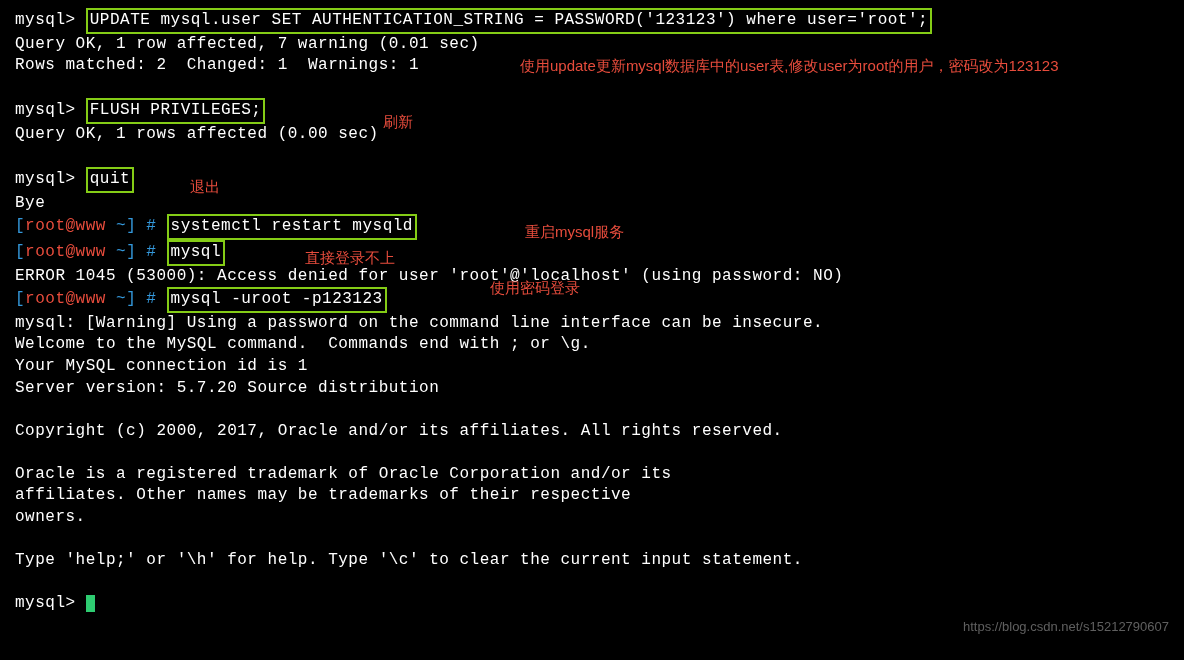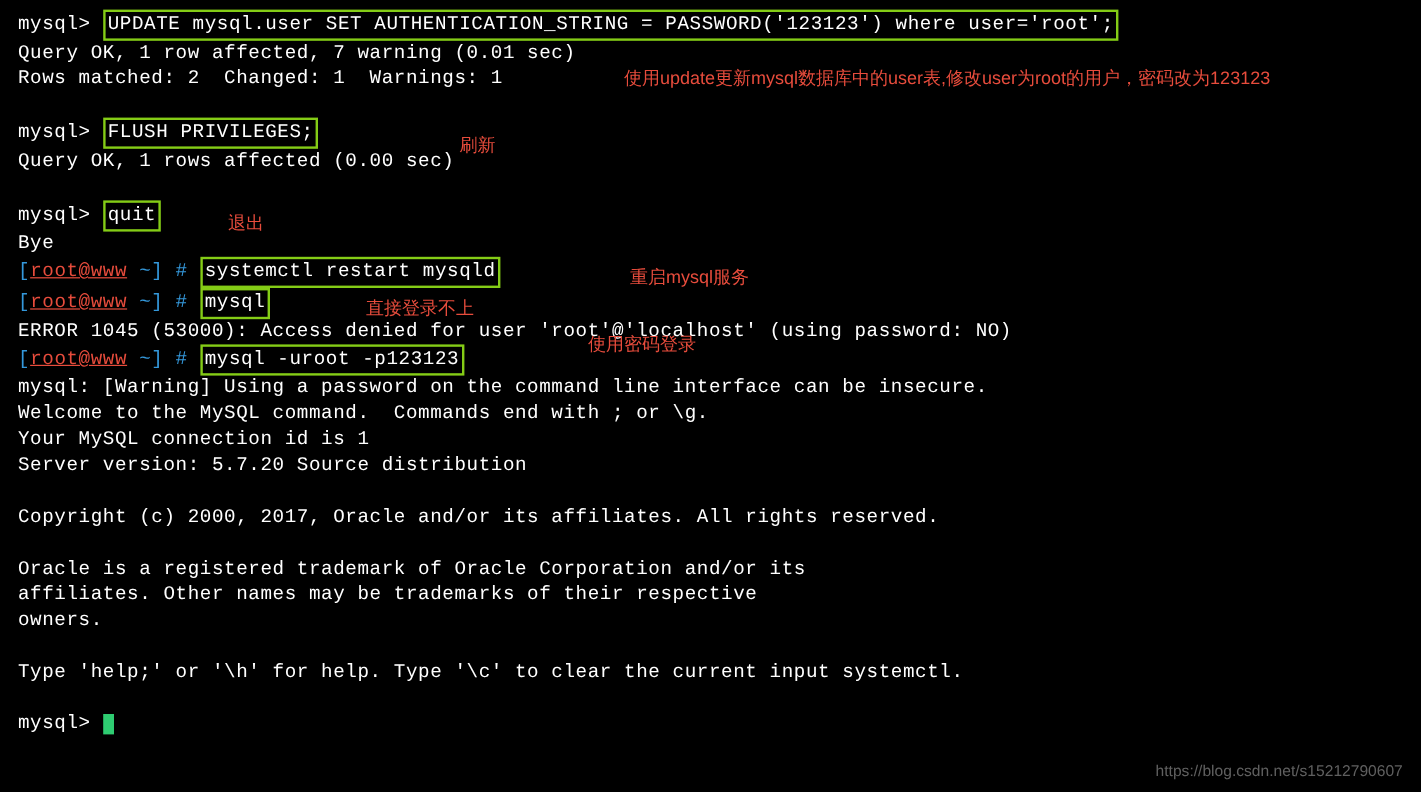--- a/index.html
+++ b/index.html
@@ -23,42 +23,41 @@
       white-space: pre;
       letter-spacing: 0.5px;
     }
     .red-box {
       border: 2px solid #84cc16;
       display: inline-block;
       padding: 0 2px;
     }
     .red-text {
       color: #e74c3c;
-      text-decoration: underline;
     }
     .cyan-text {
       color: #3498db;
     }
     .annotation {
       position: absolute;
       color: #e74c3c;
       font-family: Liberation Sans, sans-serif;
       font-size: 15px;
       letter-spacing: 0;
     }
     .cursor {
       display: inline-block;
       width: 9px;
       height: 17px;
       background: #2ecc71;
       vertical-align: middle;
     }
     .watermark {
       position: absolute;
-      bottom: 8px;
+      bottom: 24px;
       right: 15px;
       color: #888;
       font-family: Arial, sans-serif;
       font-size: 13px;
       opacity: 0.7;
     }
   </style>
 </head>
 <body>
 
@@ -103,21 +102,21 @@
 <div class="line">&nbsp;</div>
 
 <div class="line">Oracle is a registered trademark of Oracle Corporation and/or its</div>
 
 <div class="line">affiliates. Other names may be trademarks of their respective</div>
 
 <div class="line">owners.</div>
 
 <div class="line">&nbsp;</div>
 
-<div class="line">Type 'help;' or '\h' for help. Type '\c' to clear the current input systemctl.</div>
+<div class="line">Type 'help;' or '\h' for help. Type '\c' to clear the current input statement.</div>
 
 <div class="line">&nbsp;</div>
 
 <div class="line"><span>mysql&gt; </span><span class="cursor"></span></div>
 
 <div class="annotation" style="top:55px; left:520px; width:600px; line-height:1.4;">使用update更新mysql数据库中的user表,修改user为root的用户，密码改为123123</div>
 <div class="annotation" style="top:112px; left:365px;margin-left:18px;">刷新</div>
 <div class="annotation" style="top:177px; left:190px;">退出</div>
 <div class="annotation" style="top:222px; left:525px;">重启mysql服务</div>
 <div class="annotation" style="top:248px; left:305px;">直接登录不上</div>

